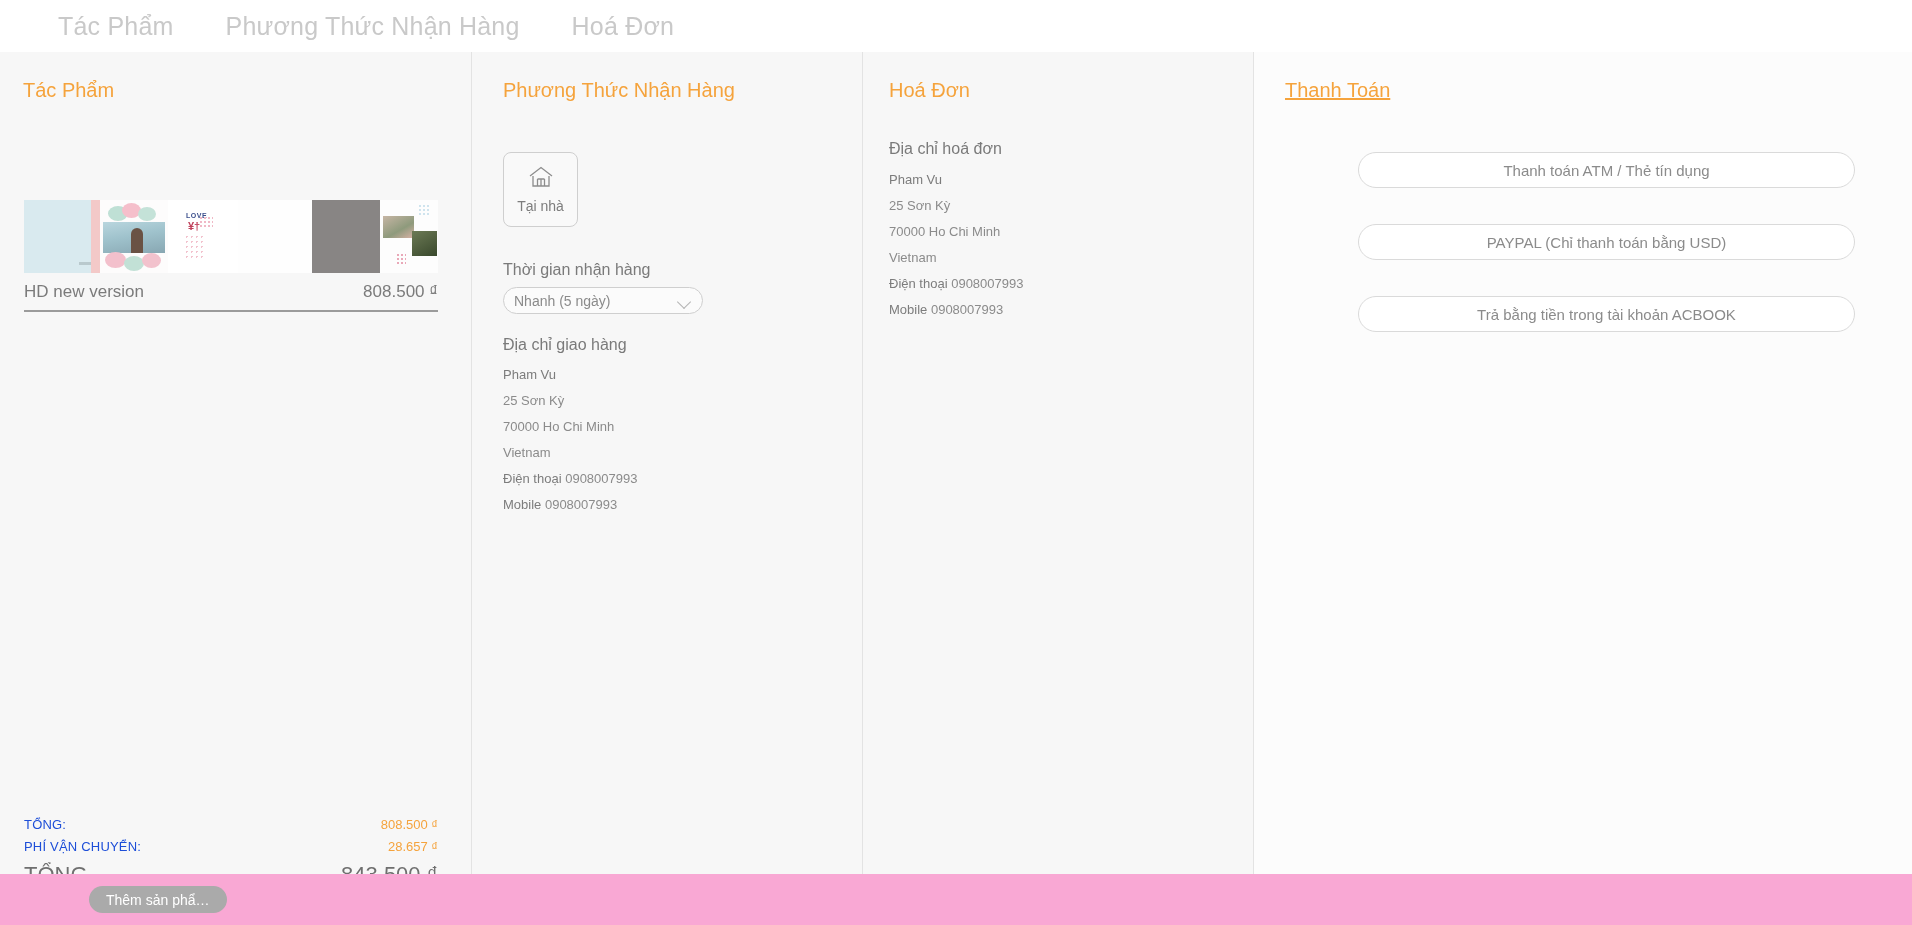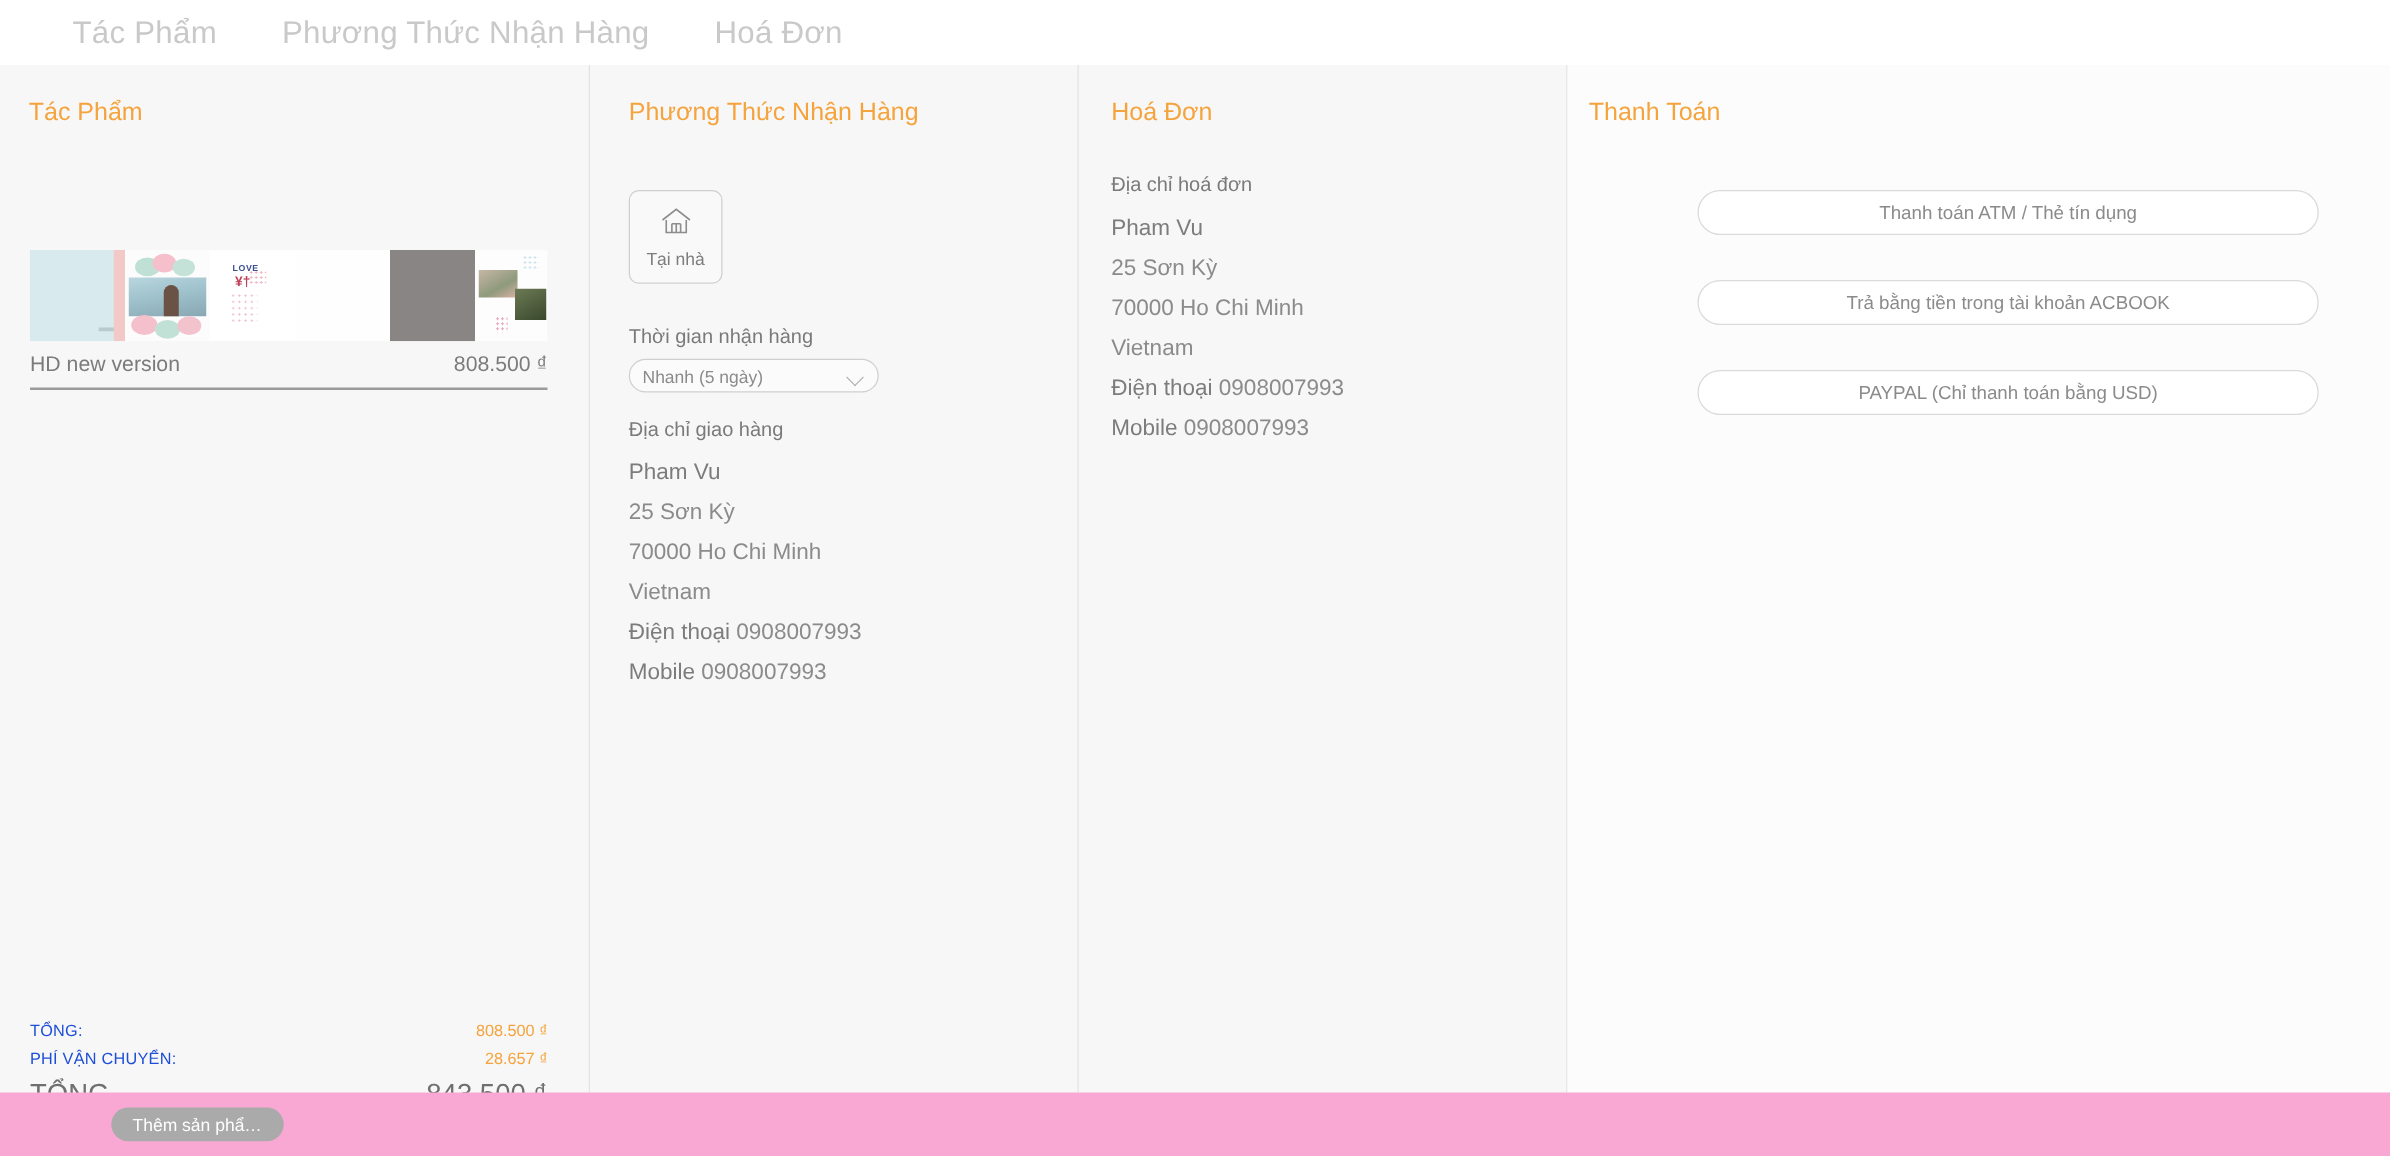--- a/index.html
+++ b/index.html
@@ -185,33 +185,33 @@
   .chev::before {
     content: ""; position: absolute; left: 1px; top: 0;
     width: 9px; height: 9px;
     border-right: 1.5px solid #b4b4b4;
     border-bottom: 1.5px solid #b4b4b4;
     transform: rotate(45deg);
   }
   #ship-addr-label { left: 31px; top: 284px; }
   #ship-address { position: absolute; left: 31px; top: 315px; }
 
-  .addr-line { font-size: 18px; color: #8b8b8b; margin-bottom: 11px; white-space: nowrap; }
+  .addr-line { font-size: 13px; color: #8b8b8b; margin-bottom: 11px; white-space: nowrap; }
   .addr-line.name { color: #7c7c7c; }
   .addr-line .k { color: #7c7c7c; }
 
   
   #col-invoice { left: 863px; width: 390px; }
   #invoice-head { left: 26px; top: 27px; }
   #bill-addr-label { left: 26px; top: 88px; }
   #bill-address { position: absolute; left: 26px; top: 120px; }
 
   
   #col-payment { left: 1254px; width: 658px; background: #fcfcfc; }
-  #payment-head { left: 17px; top: 27px; }
+  #payment-head { left: 31px; top: 27px; text-decoration: underline; }
 
   #pay-buttons {
     position: absolute;
     left: 104px; top: 100px;
     width: 497px;
   }
   .pay-btn {
     width: 497px; height: 36px;
     border: 1px solid #dadada;
     border-radius: 18px;
@@ -360,21 +360,21 @@
       <div class="addr-line"><span class="k">Mobile</span> <span>0908007993</span></div>
     </div>
   </div>
 
   <div class="col-divider" style="left:1253px"></div>
 
   <div class="col" id="col-payment">
     <div class="col-head" id="payment-head">Thanh Toán</div>
     <div id="pay-buttons">
       <button class="pay-btn">Thanh toán ATM / Thẻ tín dụng</button>
+      <button class="pay-btn">PAYPAL (Chỉ thanh toán bằng USD)</button>
       <button class="pay-btn">Trả bằng tiền trong tài khoản ACBOOK</button>
-      <button class="pay-btn">PAYPAL (Chỉ thanh toán bằng USD)</button>
     </div>
   </div>
 </div>
 
 <div id="bottombar">
   <button id="add-product-btn">Thêm sản phẩ…</button>
 </div>
 
 </body></html>

